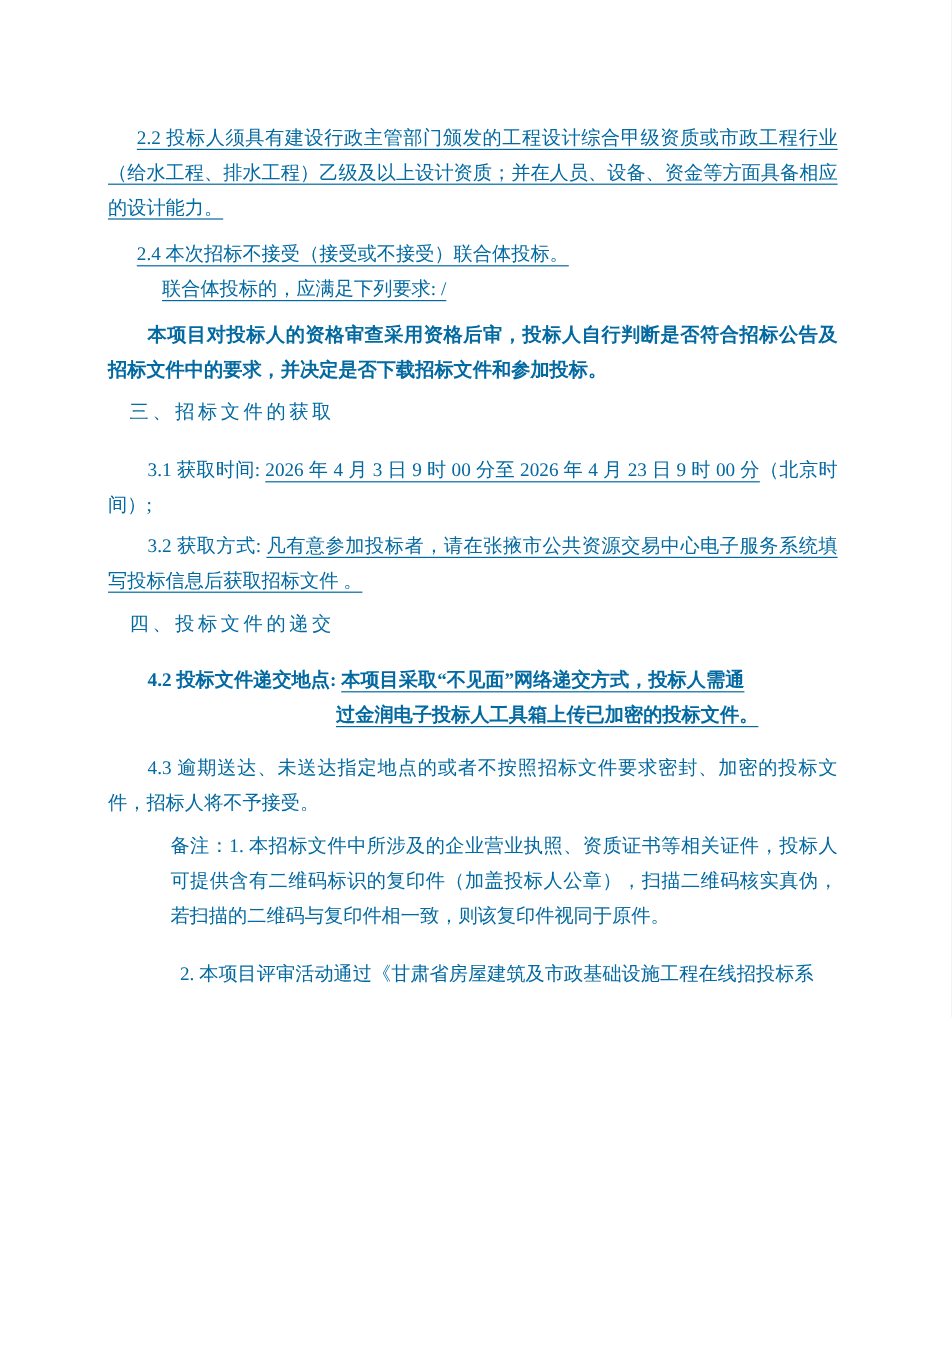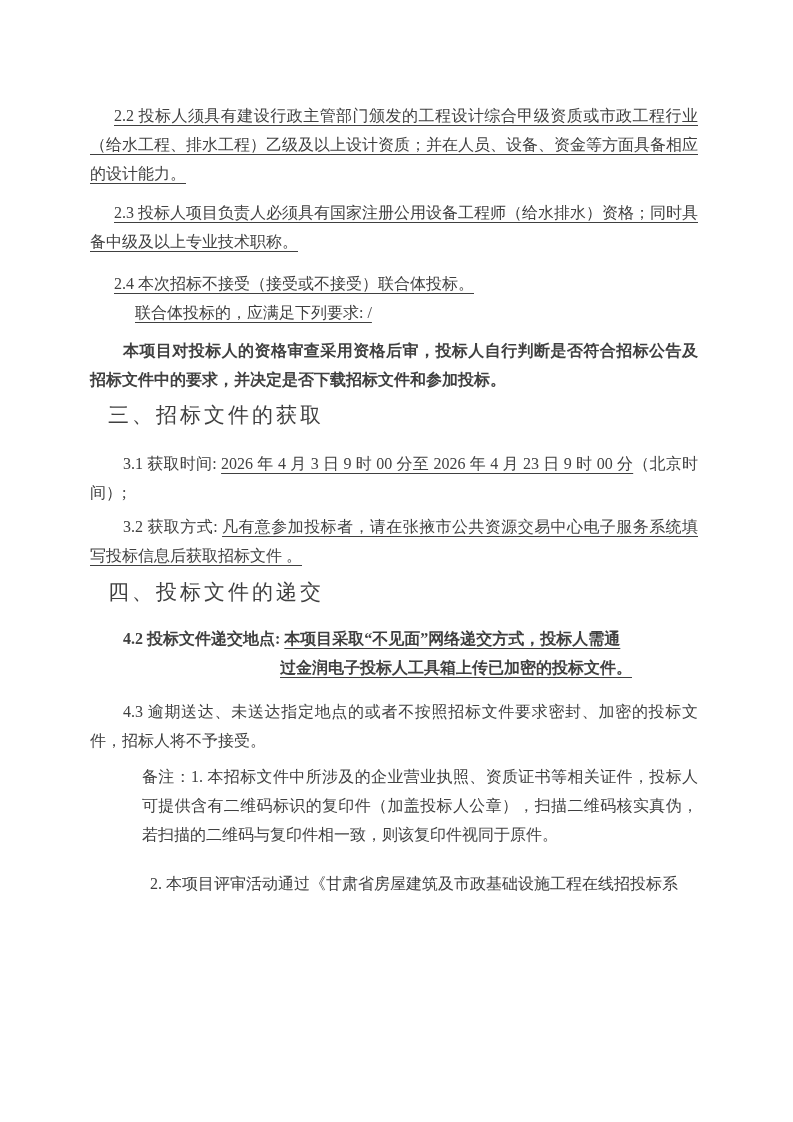--- a/index.html
+++ b/index.html
@@ -2,36 +2,36 @@
 <html><head>
 <meta charset="utf-8">
 <style>
   html,body { margin:0; padding:0; background:#e8e8e8; }
   .page {
     position: relative;
     width: 793px;
     height: 1122px;
     margin: 0 auto;
     background: #ffffff;
-    color: #404040;
+    color: #0369a1;
     font-family: "Liberation Serif", "DejaVu Serif", serif;
     font-size: 16px;
     line-height: 29px;
     box-sizing: border-box;
     padding: 101px 95px 0 90px;
     overflow: hidden;
   }
   .para { margin: 0; text-align: justify; }
   .u { text-decoration: underline; text-underline-offset: 4px; text-decoration-thickness: 1px; }
   .ind-1 { text-indent: 24px; }   
   .ind-2 { text-indent: 33px; }   
   .ind-3 { text-indent: 45px; }   
   .bold { font-weight: bold; }
   .heading {
-    font-size: 21px;
+    font-size: 16px;
     line-height: 32px;
     letter-spacing: 3px;
     text-indent: 18px;
     margin: 0;
     font-weight: normal;
   }
   .line { white-space: nowrap; }
   .decrypt-line { margin-left: 305px; }
   .p42-line2 { margin-left: 190px; }
   .p42-line3 { margin-left: 170px; }
@@ -50,21 +50,20 @@
   .mb15 { margin-bottom: 15px; font-weight: bold; }
   .mb7  { margin-bottom: 7px; }
 </style>
 </head>
 <body>
 
 <div class="page">
 
   <p class="para ind-1 u mb10">2.2 投标人须具有建设行政主管部门颁发的工程设计综合甲级资质或市政工程行业（给水工程、排水工程）乙级及以上设计资质；并在人员、设备、资金等方面具备相应的设计能力。</p>
 
-  <p class="para ind-1 u mb13">2.3 投标人项目负责人必须具有国家注册公用设备工程师（给水排水）资格；同时具备中级及以上专业技术职称。</p>
 
   <p class="para ind-1 mb11"><span class="u">2.4 本次招标不接受（接受或不接受）联合体投标。</span></p>
 
   <p class="para ind-3 mb9"><span class="u">联合体投标的，应满足下列要求: /</span></p>
 
   <p class="para ind-2 bold mb5">本项目对投标人的资格审查采用资格后审，投标人自行判断是否符合招标公告及招标文件中的要求，并决定是否下载招标文件和参加投标。</p>
 
   <h2 class="heading mb18">三、招标文件的获取</h2>
 
   <p class="para ind-2 mb5"><span>3.1 获取时间: </span><span class="u">2026 年 4 月 3 日 9 时 00 分至 2026 年 4 月 23 日 9 时 00 分</span><span>（北京时间）;</span></p>

